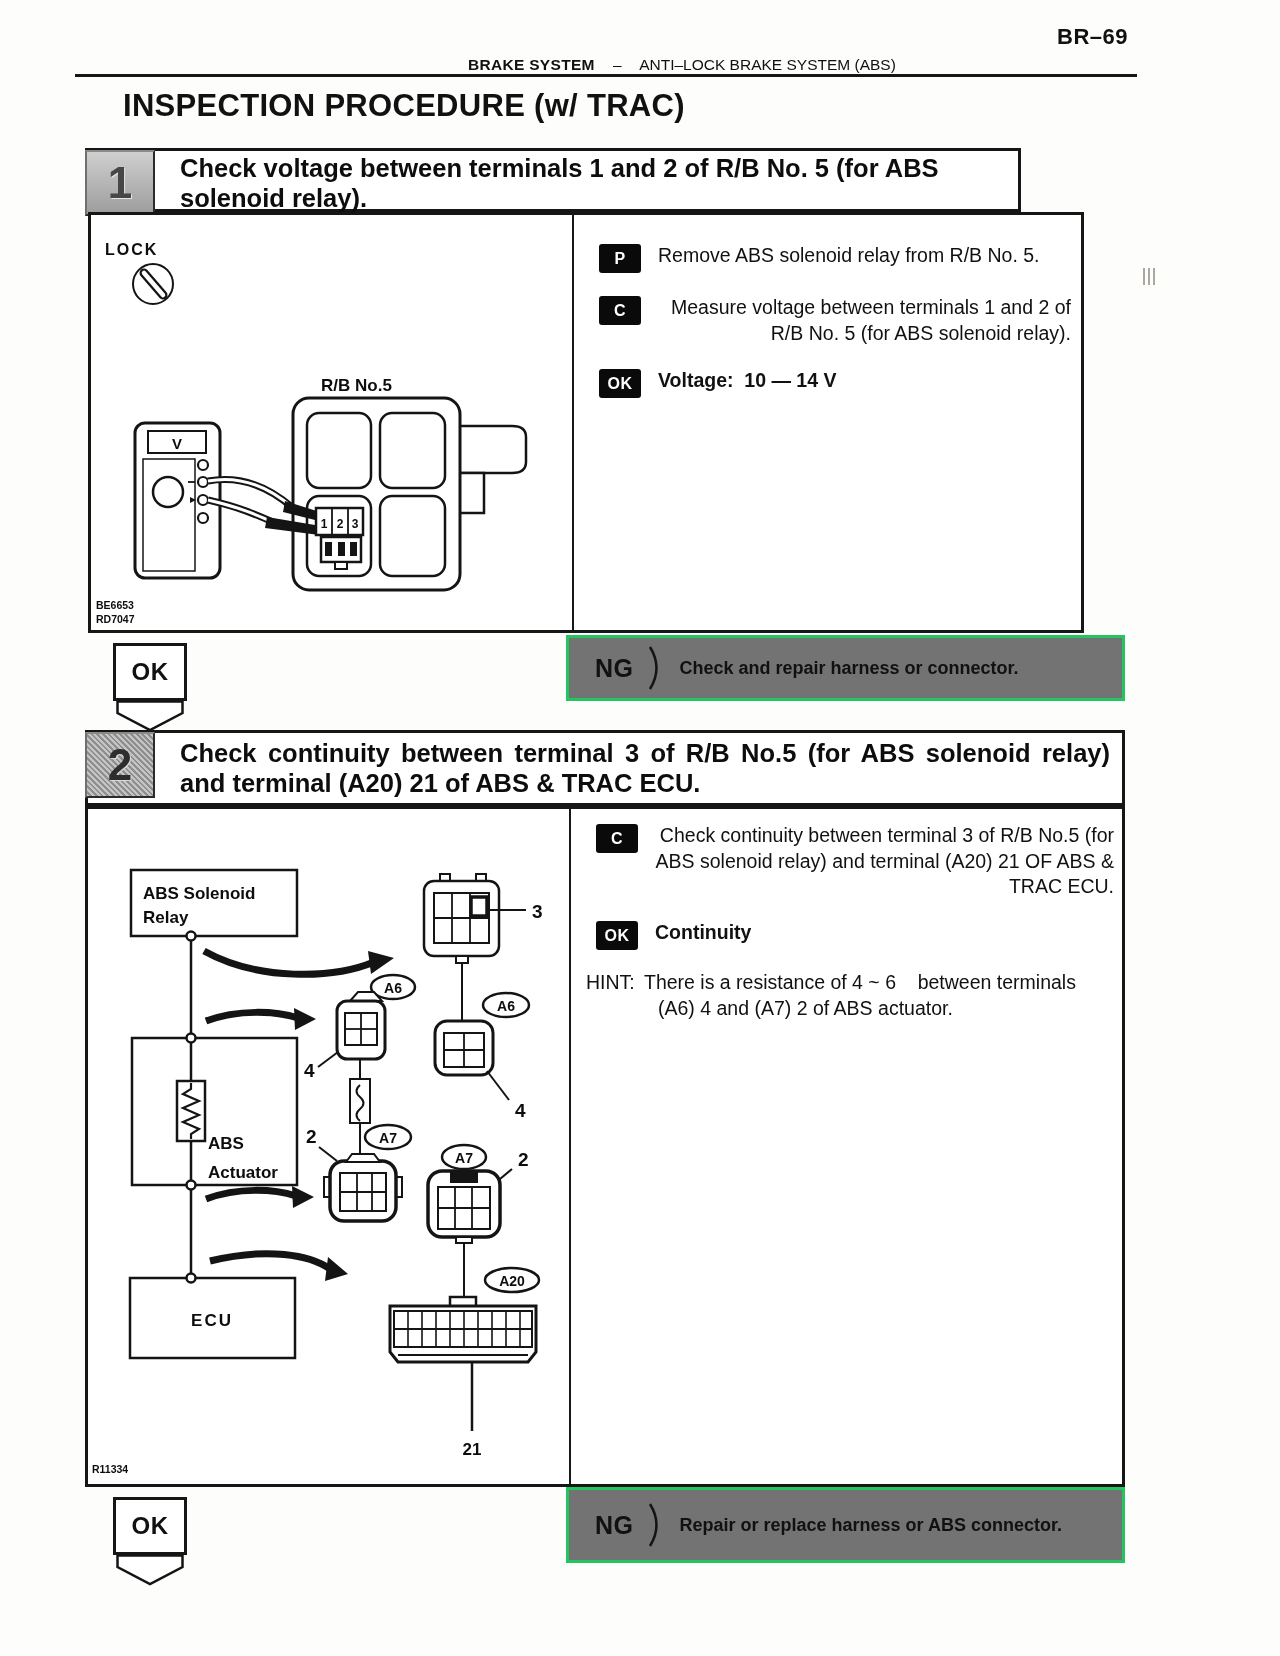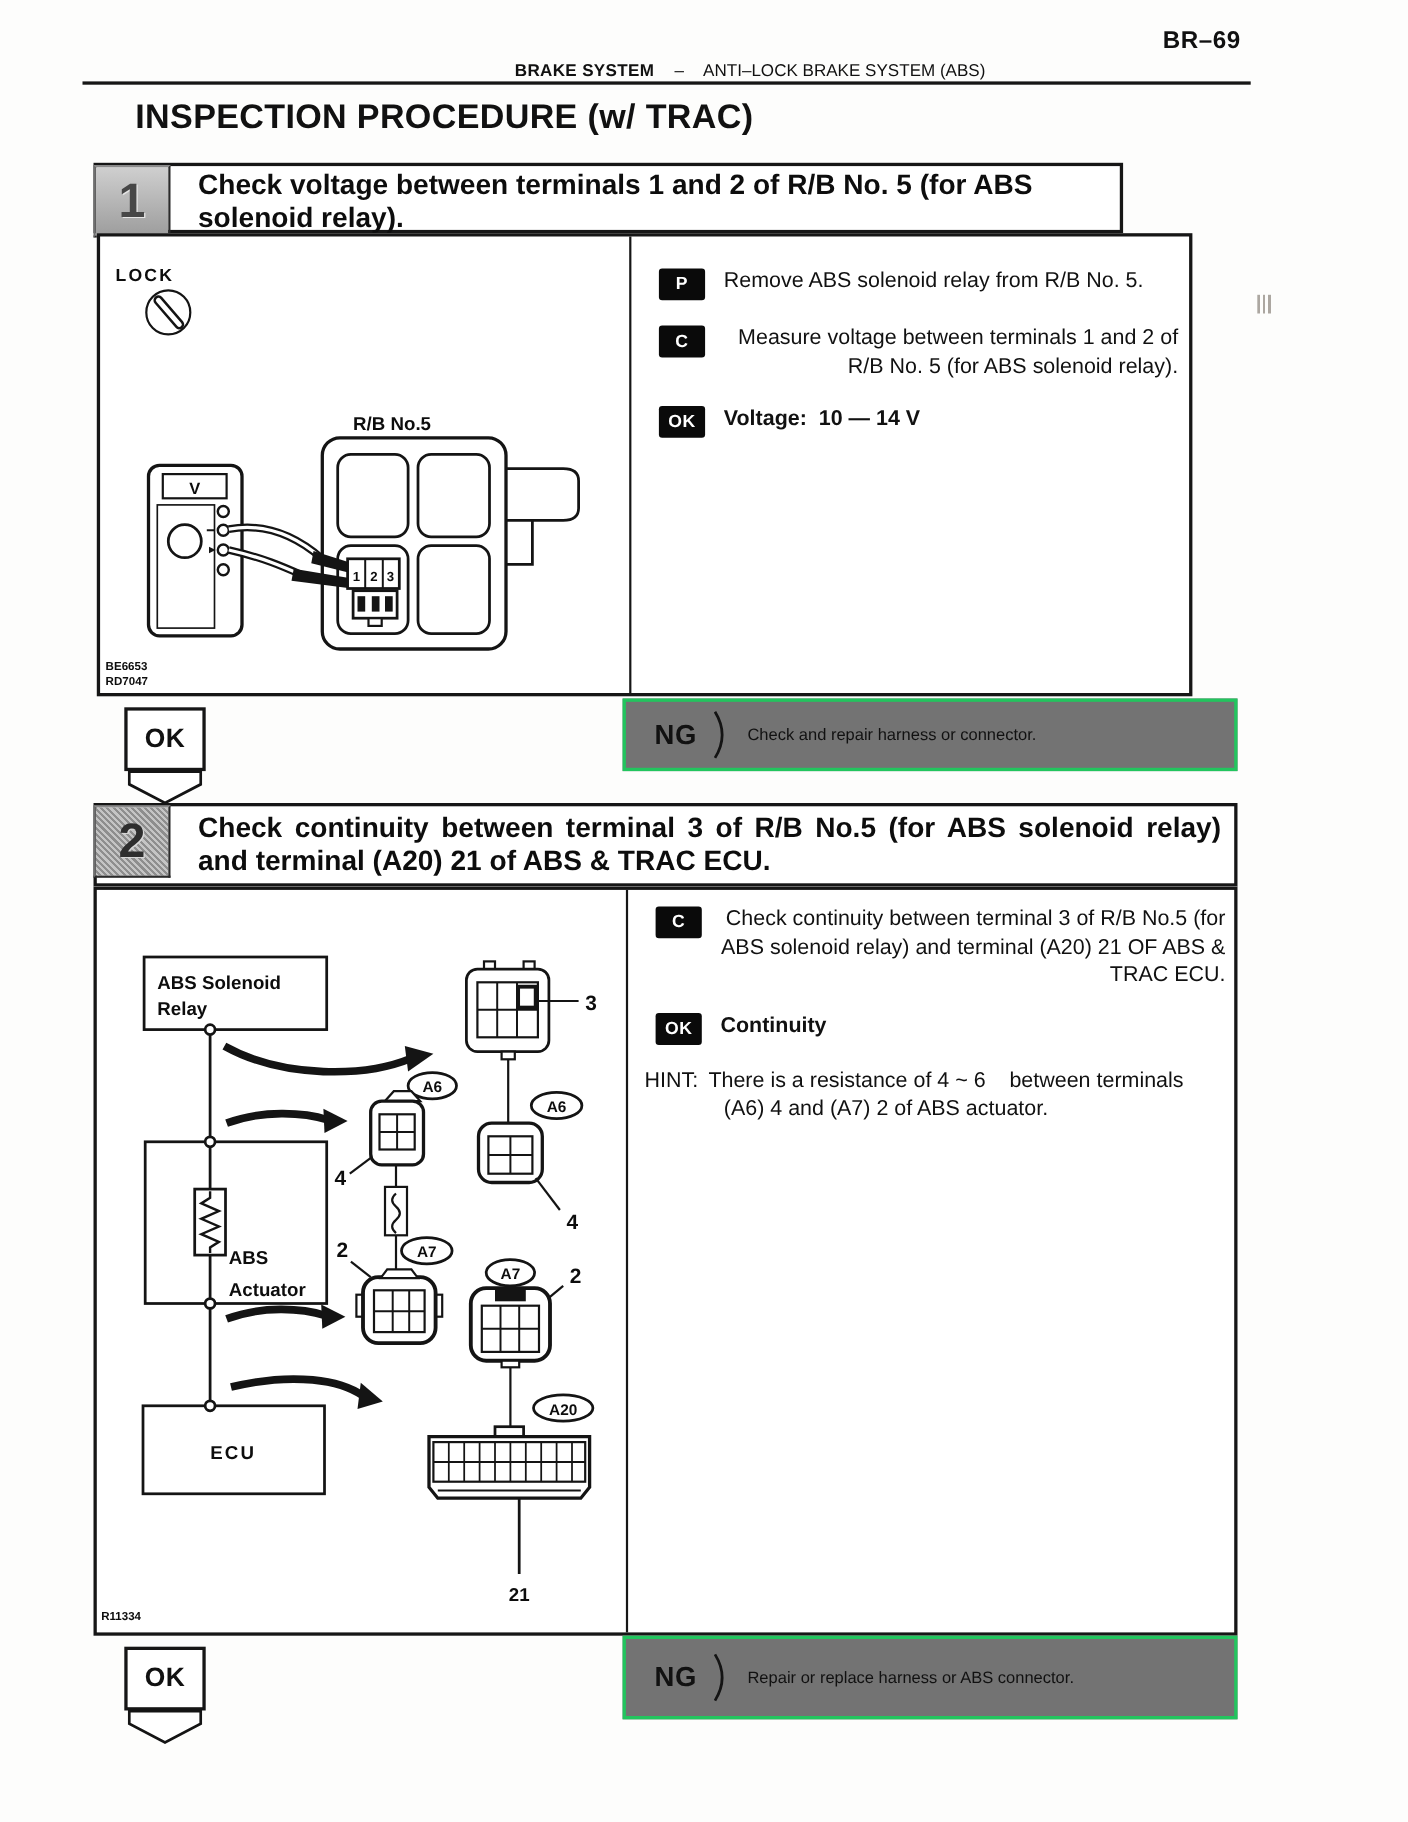--- a/index.html
+++ b/index.html
@@ -45,21 +45,21 @@
   .hintrow{display:flex;font-size:19.5px;line-height:1.32;}
   .hintlabel{flex:none;width:58px;}
   .hintline{white-space:pre-wrap;}
   
   .ngbox{
     border:3px solid #22c55e;background:#737373;box-sizing:border-box;
     display:flex;align-items:center;
   }
   .nglabel{font-weight:bold;font-size:25px;letter-spacing:.5px;margin-left:26px;}
   .ngchev{margin-left:14px;margin-right:16px;flex:none;}
-  .ngtext{font-weight:normal;font-size:15px;}
+  .ngtext{font-weight:bold;font-size:18px;}
   
   .okrect{
     border:3px solid #161616;background:#fff;box-sizing:border-box;
     display:flex;align-items:center;justify-content:center;
     font-weight:bold;font-size:24px;letter-spacing:.5px;
   }
   .artifact{
     width:15px;height:17px;opacity:.55;filter:blur(.7px);
     background:repeating-linear-gradient(90deg,#6b6257 0 2px,transparent 2px 5px);
   }

